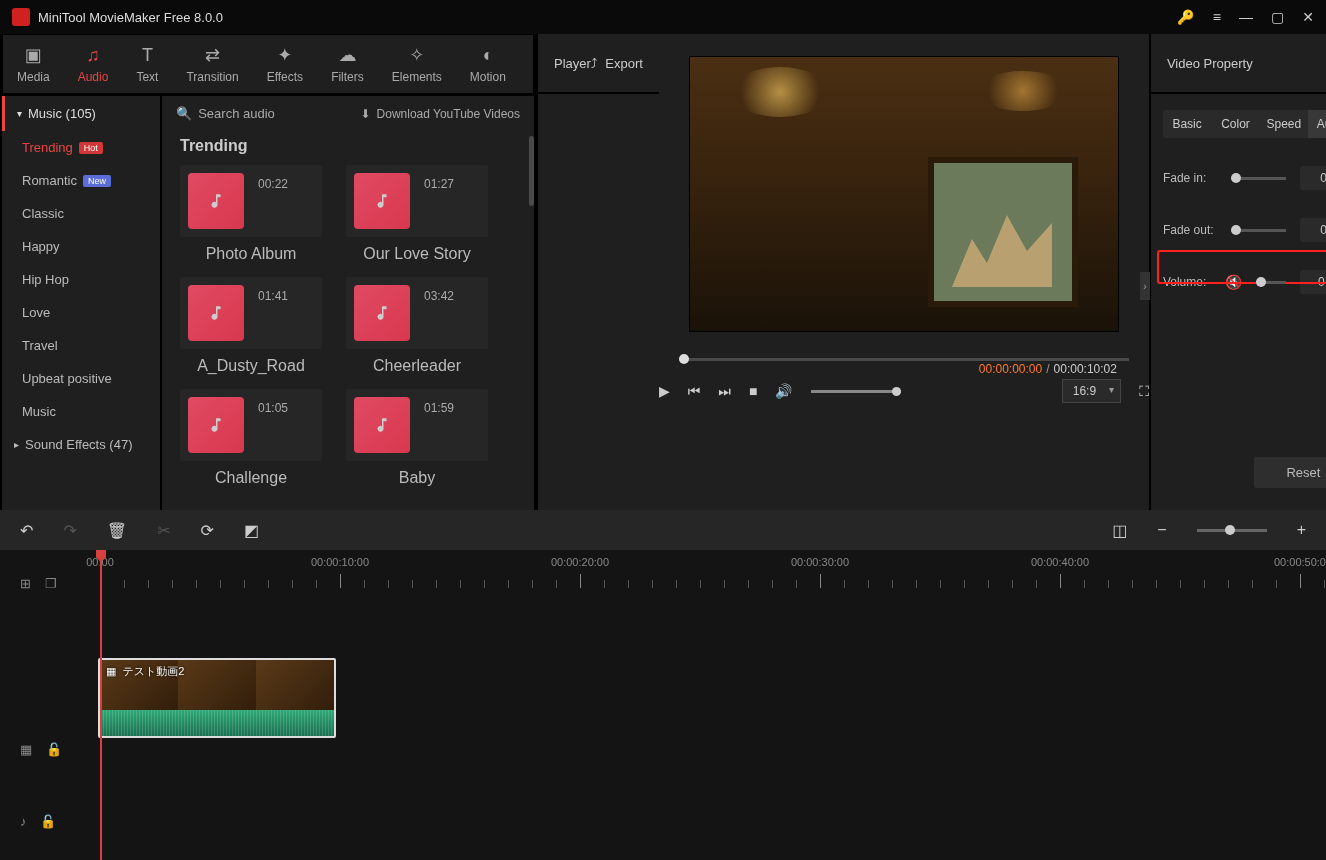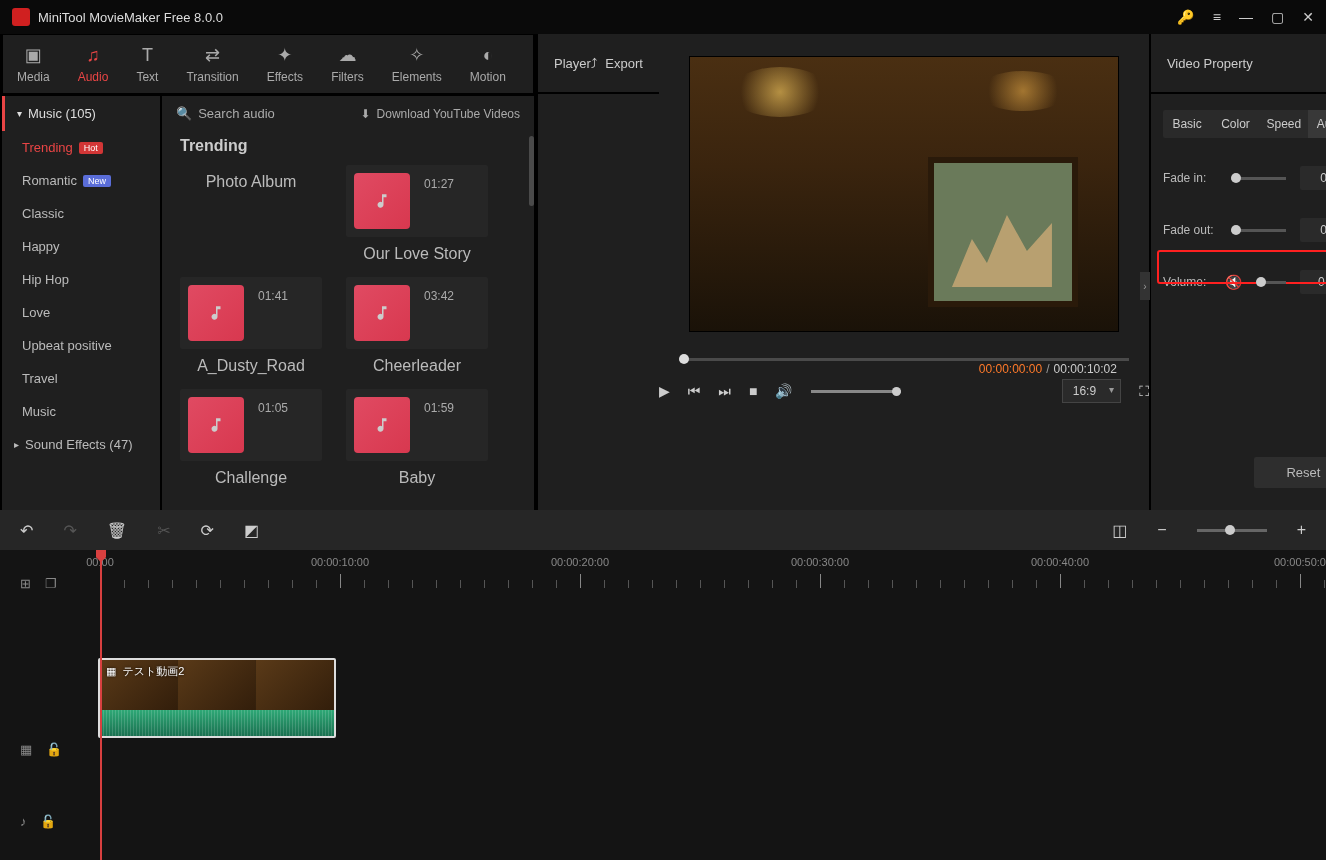--- a/index.html
+++ b/index.html
@@ -204,24 +204,24 @@
         <div class="sidebar-item">
             <span>Happy</span>
           </div>
         <div class="sidebar-item">
             <span>Hip Hop</span>
           </div>
         <div class="sidebar-item">
             <span>Love</span>
           </div>
         <div class="sidebar-item">
+            <span>Travel</span>
+          </div>
+        <div class="sidebar-item">
             <span>Upbeat positive</span>
-          </div>
-        <div class="sidebar-item">
-            <span>Travel</span>
           </div>
         <div class="sidebar-item">
             <span>Music</span>
           </div>
         <div class="sidebar-sub">
             <span class="chev">▸</span>
             <span>Sound Effects (47)</span>
           </div>
       </div>
       <div class="content-col">
@@ -232,20 +232,28 @@
               <span>Search audio</span>
             </div>
           <div class="download-link">
               <span>⬇</span>
               <span>Download YouTube Videos</span>
             </div>
         </div>
         <div class="section-title">Trending</div>
         <div class="grid">
           <div class="audio-card">
+            <div class="audio-top">
+                <div class="audio-thumb">
+                  <svg class="icon" viewBox="0 0 24 24">
+                    <path d="M12 3v10.55A4 4 0 1 0 14 17V7h4V3h-6z"></path>
+                  </svg>
+                </div>
+                <div class="audio-dur">00:22</div>
+              </div>
             <div class="audio-name">Photo Album</div>
           </div>
           <div class="audio-card">
             <div class="audio-top">
                 <div class="audio-thumb">
                   <svg class="icon" viewBox="0 0 24 24">
                     <path d="M12 3v10.55A4 4 0 1 0 14 17V7h4V3h-6z"></path>
                   </svg>
                 </div>
                 <div class="audio-dur">01:27</div>

